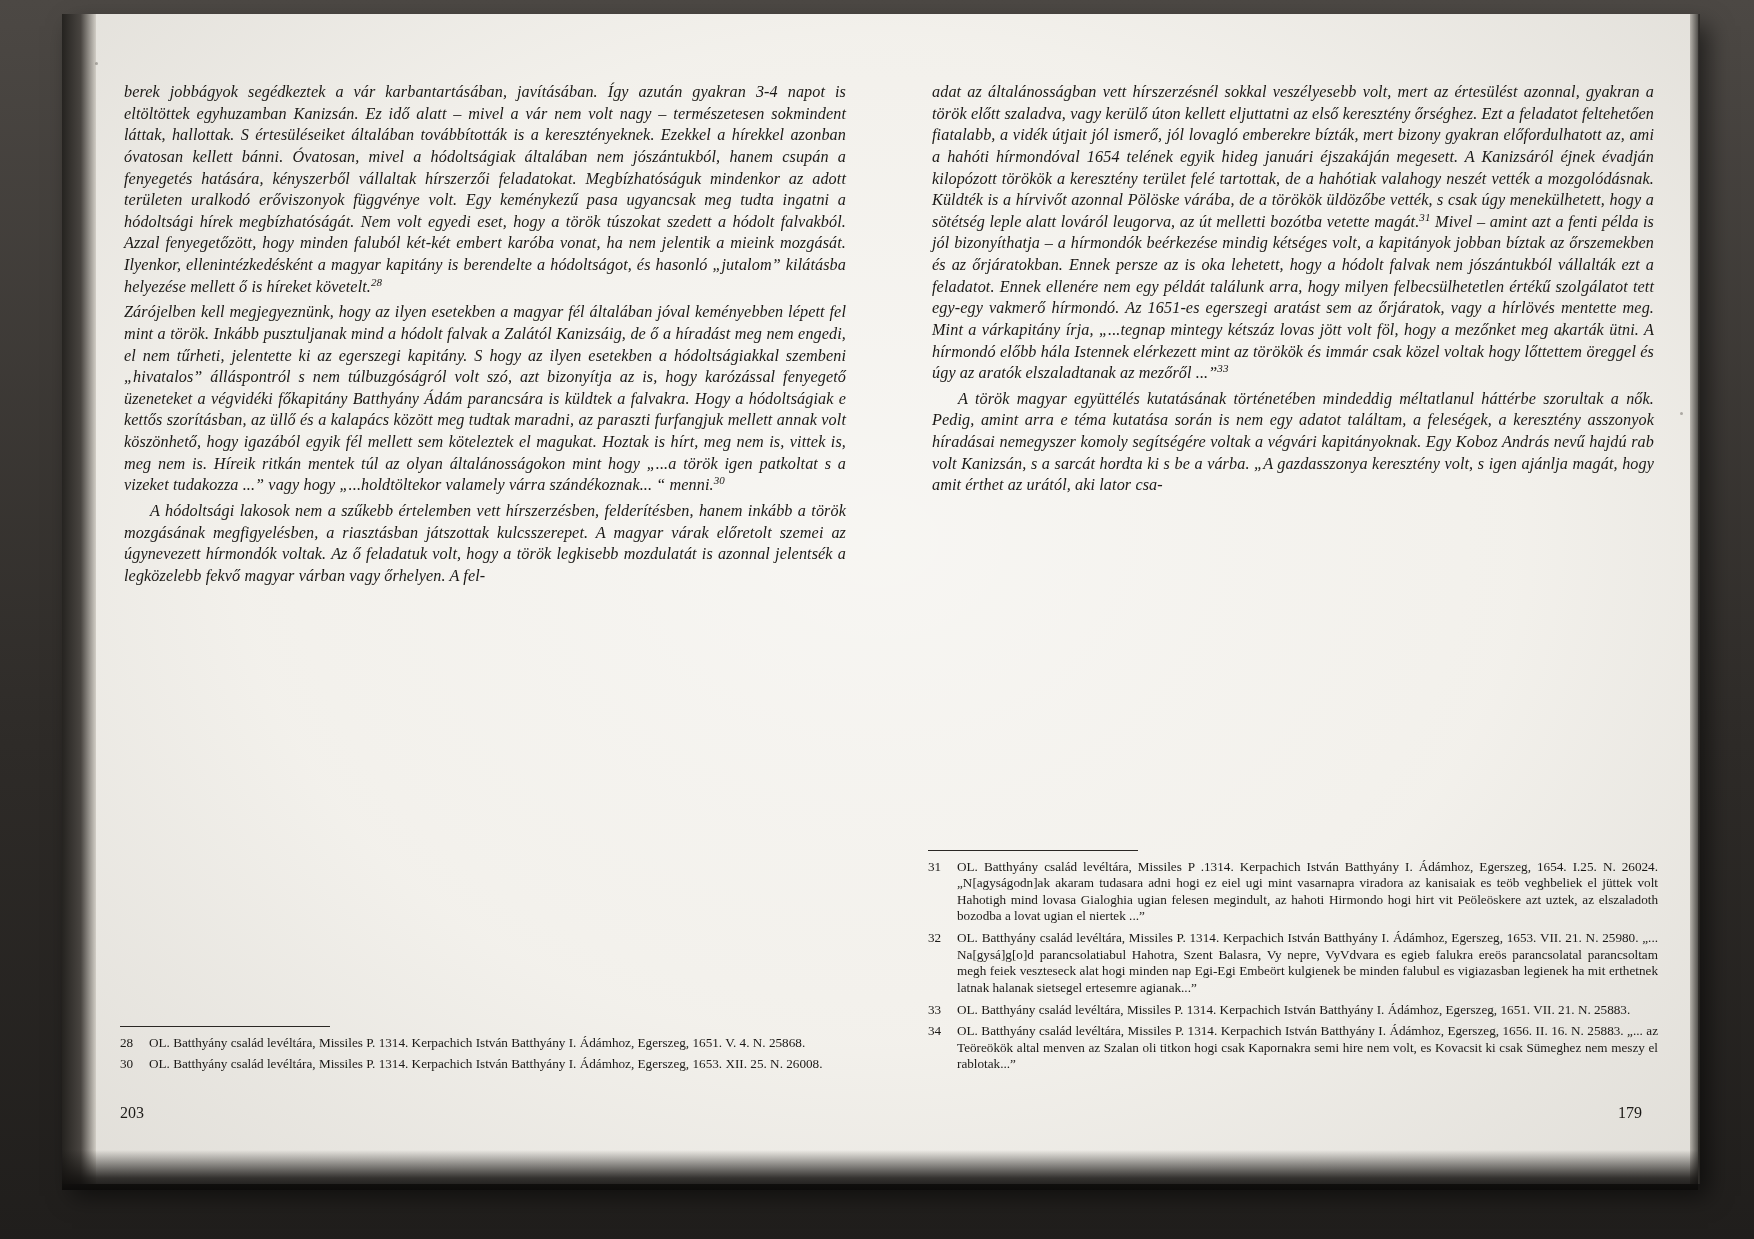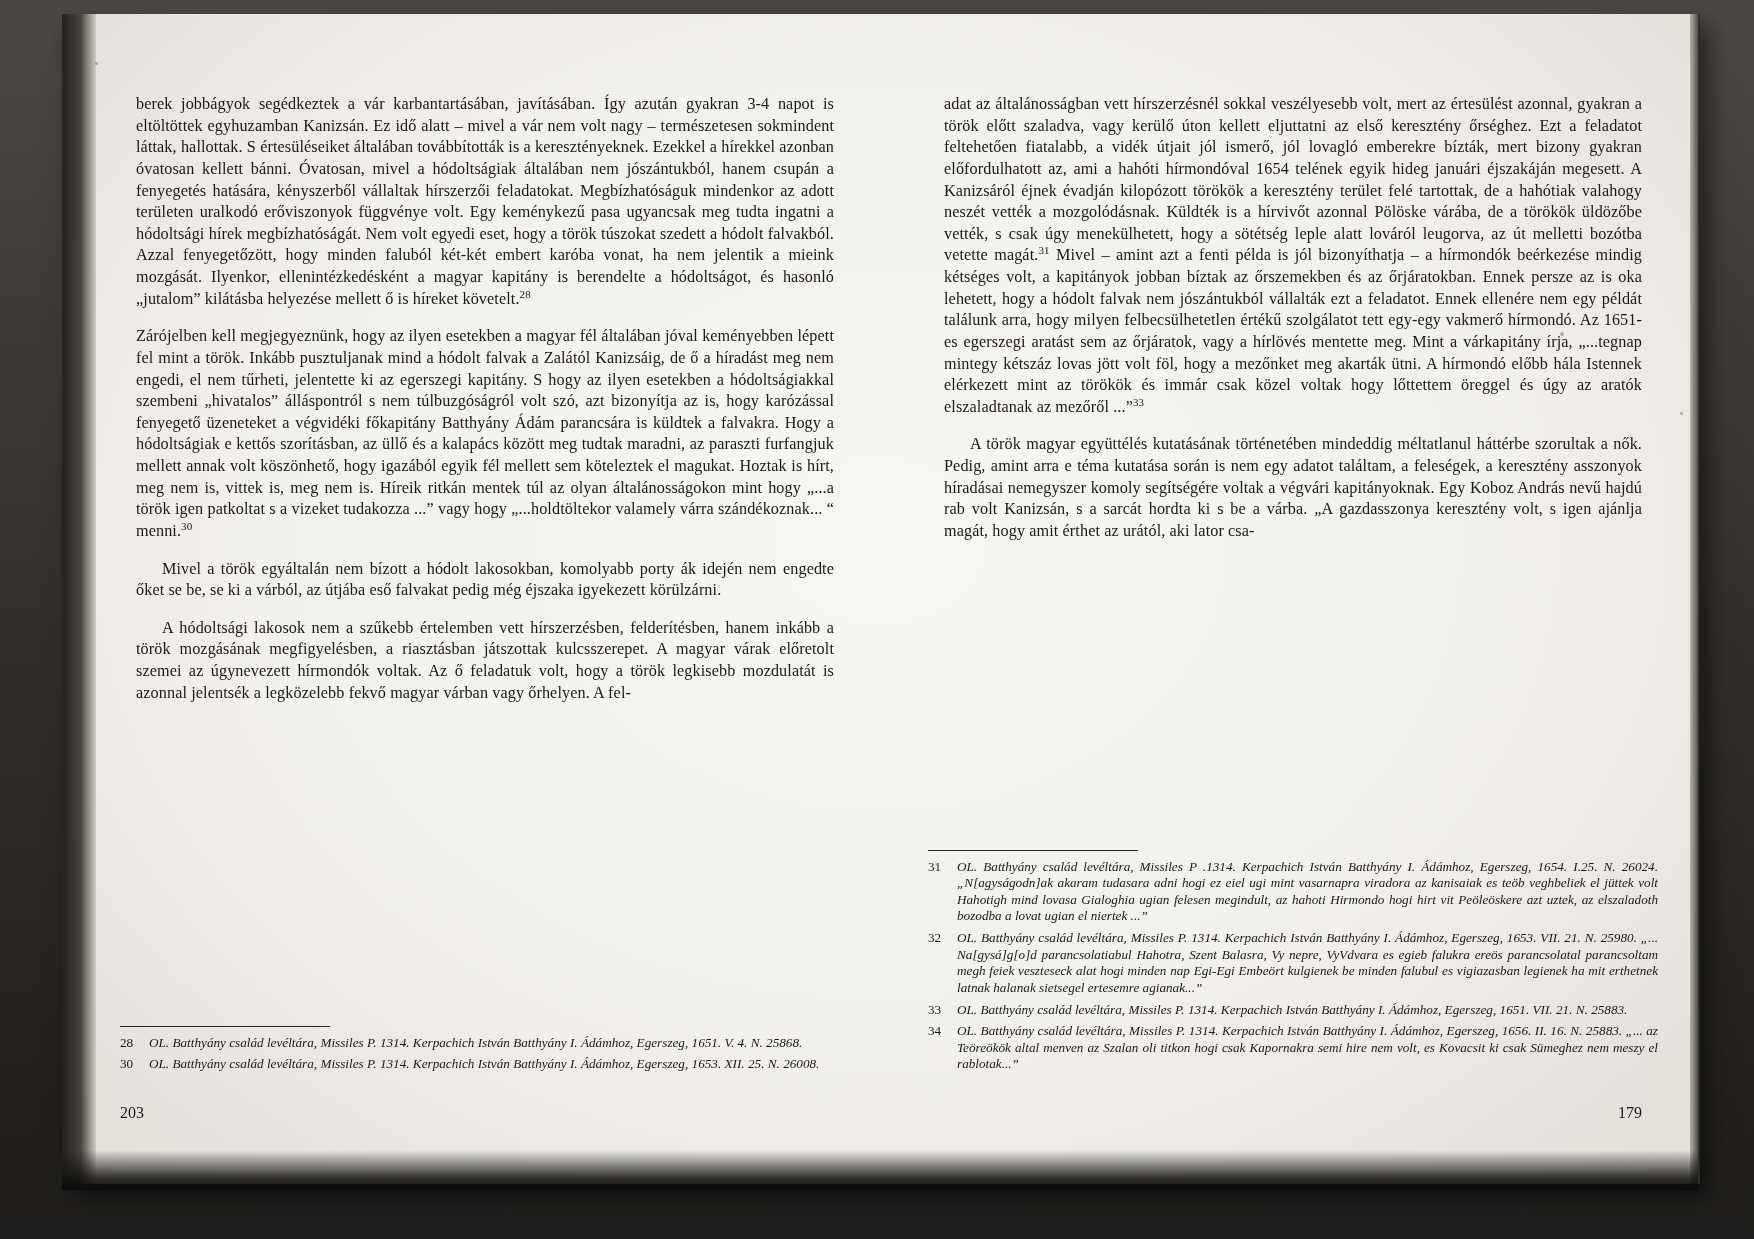--- a/index.html
+++ b/index.html
@@ -88,22 +88,23 @@
     position: relative;
   }
   .body-text {
     font-size: 16.2px;
     line-height: 1.335;
     text-align: justify;
     color: #1b1916;
     letter-spacing: 0.1px;
   }
   .body-text p {
-    margin: 16px;
+    margin: 4px;
     text-indent: 26px;
+    font-style: italic;
   }
   .body-text p.noindent {
     text-indent: 0;
   }
   sup {
     font-size: 0.68em;
     vertical-align: super;
     line-height: 0;
   }
   
@@ -124,21 +125,20 @@
     gap: 9px;
     margin-bottom: 5px;
   }
   .fn-num {
     width: 20px;
     flex: 0 0 20px;
     text-align: left;
   }
   .fn-body {
     flex: 1 1 auto;
-    font-style: italic;
   }
   .folio {
     position: absolute;
     bottom: -44px;
     font-size: 16px;
     color: #1b1916;
   }
   .folio.left { left: 0; }
   .folio.right { right: 16px; }
 
@@ -167,21 +167,20 @@
   <div class="gutter"></div>
   <div class="page-edge-right"></div>
 
   <div class="content">
 
     <div class="col">
       <div class="col-inner">
         <div class="body-text">
           <p class="noindent"><span>berek jobbágyok segédkeztek a vár karbantartásában, javításában. Így azután gyakran 3-4 napot is eltöltöttek egyhuzamban Kanizsán. Ez idő alatt – mivel a vár nem volt nagy – természetesen sokmindent láttak, hallottak. S értesüléseiket általában továbbították is a keresztényeknek. Ezekkel a hírekkel azonban óvatosan kellett bánni. Óvatosan, mivel a hódoltságiak általában nem jószántukból, hanem csupán a fenyegetés hatására, kényszerből vállaltak hírszerzői feladatokat. Megbízhatóságuk mindenkor az adott területen uralkodó erőviszonyok függvénye volt. Egy keménykezű pasa ugyancsak meg tudta ingatni a hódoltsági hírek megbízhatóságát. Nem volt egyedi eset, hogy a török túszokat szedett a hódolt falvakból. Azzal fenyegetőzött, hogy minden faluból két-két embert karóba vonat, ha nem jelentik a mieink mozgását. Ilyenkor, ellenintézkedésként a magyar kapitány is berendelte a hódoltságot, és hasonló „jutalom” kilátásba helyezése mellett ő is híreket követelt.</span><sup>28</sup></p>
           <p class="noindent"><span>Zárójelben kell megjegyeznünk, hogy az ilyen esetekben a magyar fél általában jóval keményebben lépett fel mint a török. Inkább pusztuljanak mind a hódolt falvak a Zalától Kanizsáig, de ő a híradást meg nem engedi, el nem tűrheti, jelentette ki az egerszegi kapitány. S hogy az ilyen esetekben a hódoltságiakkal szembeni „hivatalos” álláspontról s nem túlbuzgóságról volt szó, azt bizonyítja az is, hogy karózással fenyegető üzeneteket a végvidéki főkapitány Batthyány Ádám parancsára is küldtek a falvakra. Hogy a hódoltságiak e kettős szorításban, az üllő és a kalapács között meg tudtak maradni, az paraszti furfangjuk mellett annak volt köszönhető, hogy igazából egyik fél mellett sem köteleztek el magukat. Hoztak is hírt, meg nem is, vittek is, meg nem is. Híreik ritkán mentek túl az olyan általánosságokon mint hogy „...a török igen patkoltat s a vizeket tudakozza ...” vagy hogy „...holdtöltekor valamely várra szándékoznak... “ menni.</span><sup>30</sup></p>
-          <p><span>Mivel a török egyáltalán nem bízott a hódolt lakosokban, komolyabb porty ák idején nem engedte őket se be, se ki a várból, az útjába eső falvakat pedig még éjszaka igyekezett körülzárni.</span></p>
           <p><span>A hódoltsági lakosok nem a szűkebb értelemben vett hírszerzésben, felderítésben, hanem inkább a török mozgásának megfigyelésben, a riasztásban játszottak kulcsszerepet. A magyar várak előretolt szemei az úgynevezett hírmondók voltak. Az ő feladatuk volt, hogy a török legkisebb mozdulatát is azonnal jelentsék a legközelebb fekvő magyar várban vagy őrhelyen. A fel-</span></p>
         </div>
 
         <div class="spacer"></div>
 
         <div class="fn-rule"></div>
         <div class="footnotes">
           <div class="fn">
             <div class="fn-num">28</div>
             <div class="fn-body">OL. Batthyány család levéltára, Missiles P. 1314. Kerpachich István Batthyány I. Ádámhoz, Egerszeg, 1651. V. 4. N. 25868.</div>

